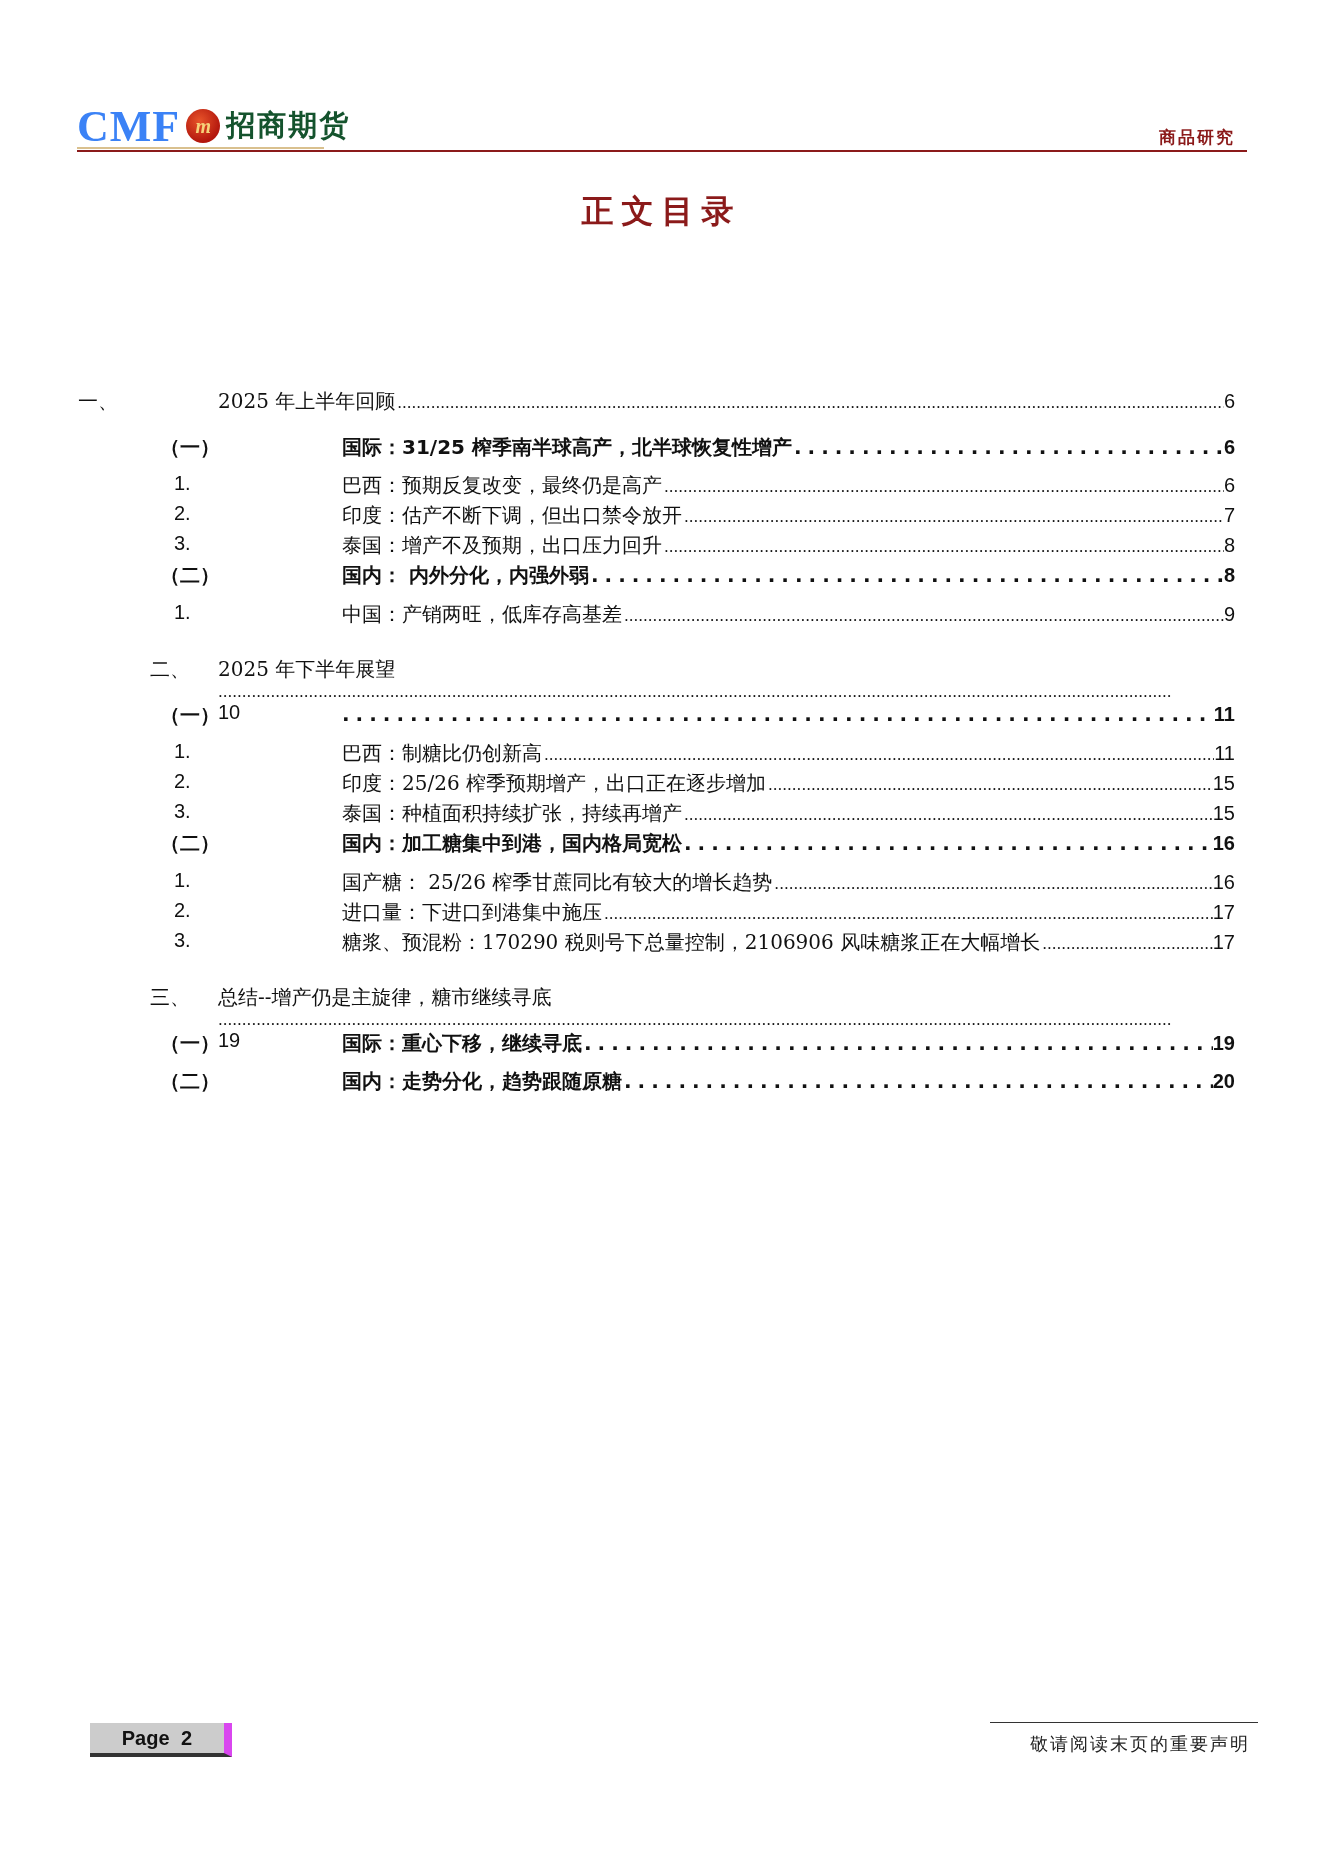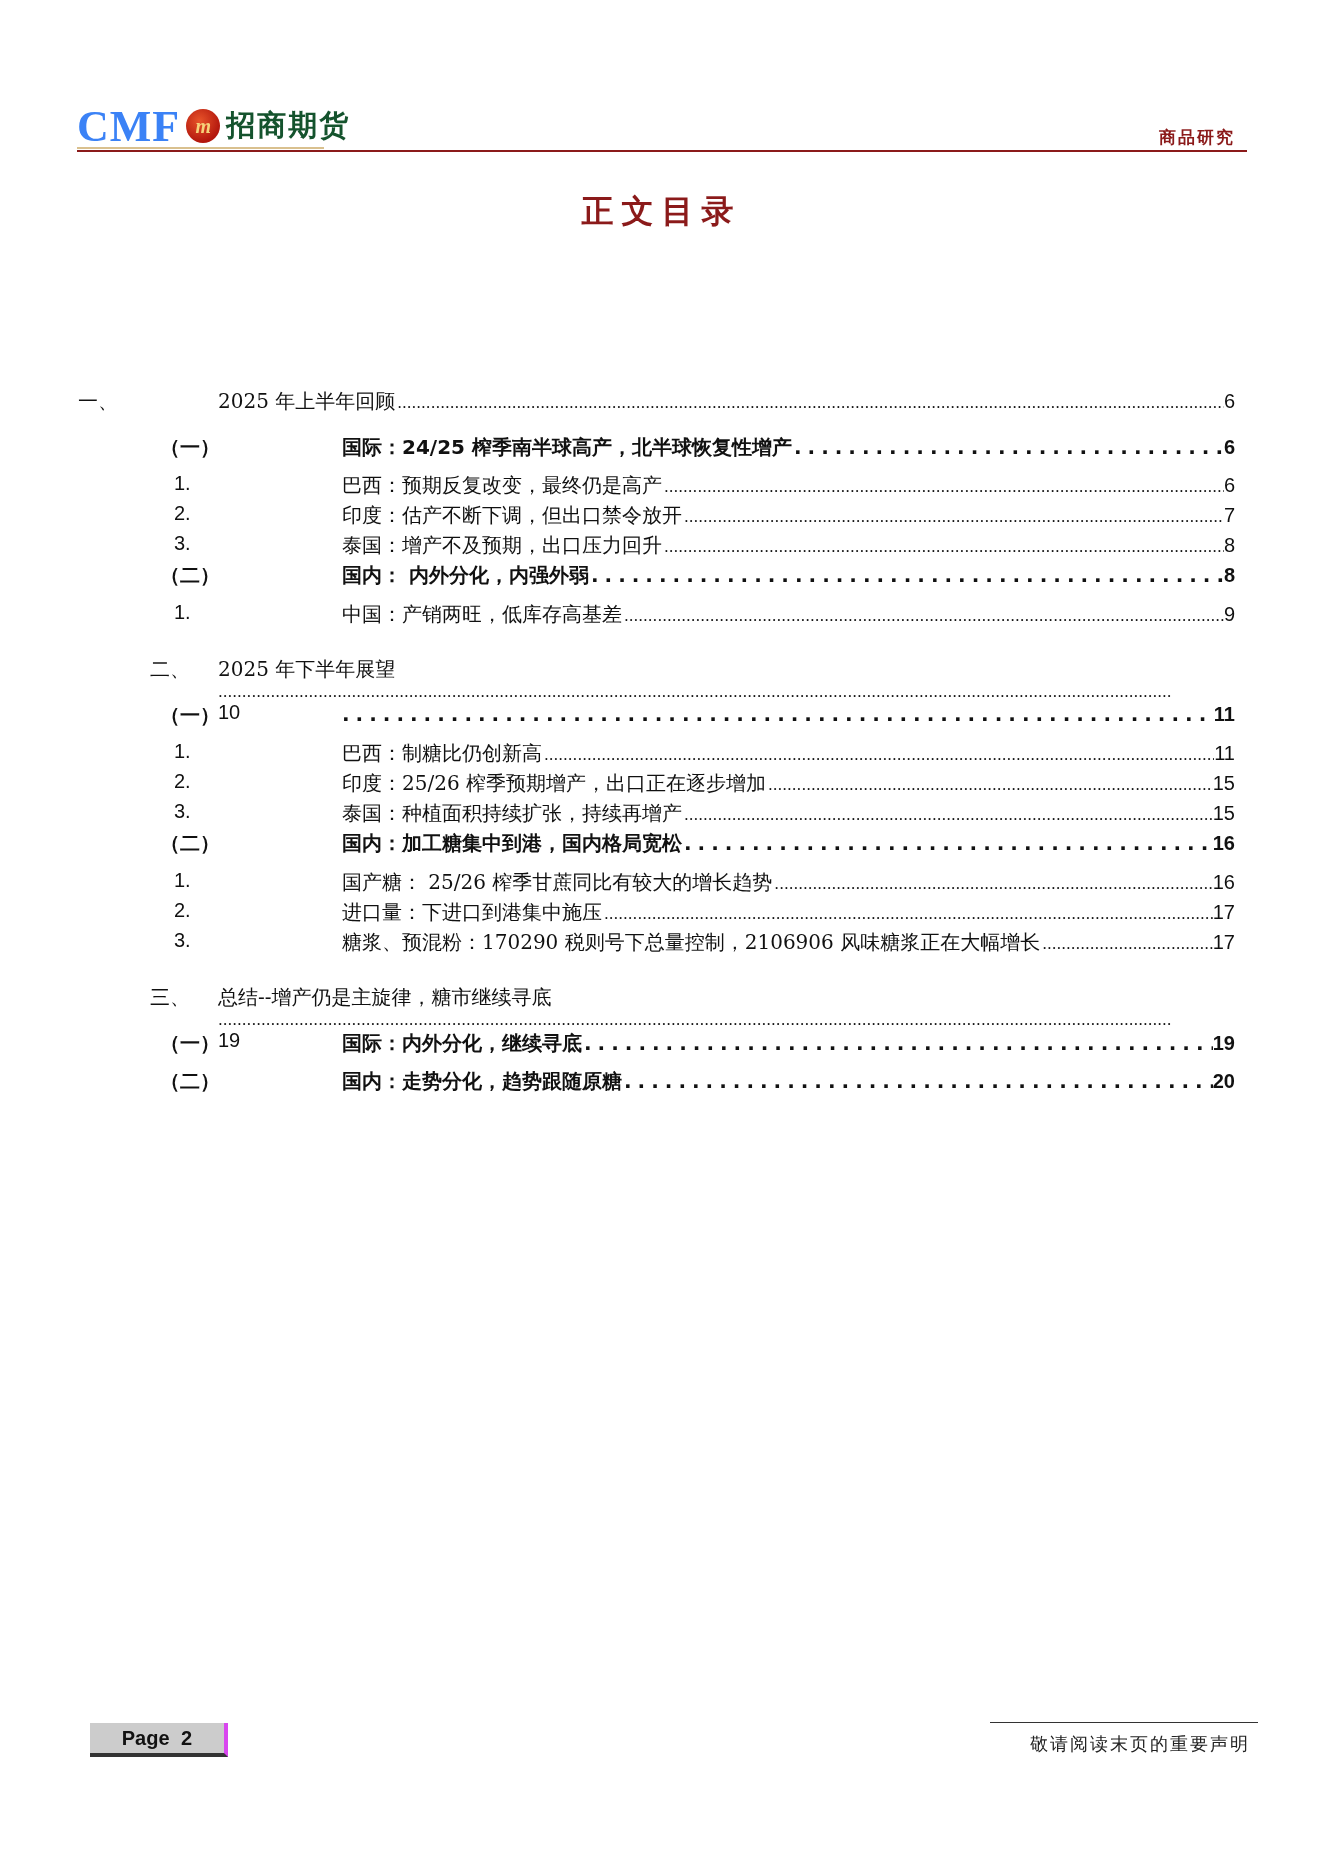--- a/index.html
+++ b/index.html
@@ -33,21 +33,21 @@
   .lvl0b .num { left: 150px; font-family: "DejaVu Sans", sans-serif; }
   .lvl0b .entry { left: 218px; flex-direction: column; }
   .lvl1 .num { left: 160px; font-weight: bold; font-family: "DejaVu Sans", sans-serif; }
   .lvl1 .entry { left: 342px; font-weight: bold; font-family: "DejaVu Sans", sans-serif; }
   .lvl1 .dots { letter-spacing: 6px; font-weight: bold; }
   .lvl2 .num { left: 174px; font-family: "Liberation Sans", sans-serif; }
   .lvl2 .entry { left: 342px; }
   .lvl2 .dots, .lvl0 .dots, .lvl0b .dots { font-size: 15px; letter-spacing: 0px; }
 
   
-  .page-box { position: absolute; left: 90px; top: 1723px; width: 134px; height: 30px; background: #cccccc; border-right: 4px solid #d946ef; border-bottom: 4px solid #333; font-family: "Liberation Sans", sans-serif; font-weight: bold; font-size: 20px; display: flex; align-items: center; justify-content: center; word-spacing: 6px; }
+  .page-box { position: absolute; left: 90px; top: 1723px; width: 134px; height: 30px; background: #cccccc; border-right: 8px solid #d946ef; border-bottom: 4px solid #333; font-family: "Liberation Sans", sans-serif; font-weight: bold; font-size: 20px; display: flex; align-items: center; justify-content: center; word-spacing: 6px; }
   .footer-rule { position: absolute; left: 990px; top: 1722px; width: 268px; height: 1px; background: #333; }
   .footer-note { position: absolute; left: 1030px; top: 1732px; font-size: 18px; color: #222; letter-spacing: 2px; }
 </style>
 </head>
 <body>
 
 <div class="header">
   <div class="logo">
     <span class="logo-cmf">CMF</span>
     <span class="logo-mark">m</span>
@@ -66,21 +66,21 @@
     <span class="num">一、</span>
     <span class="entry">
         <span class="text">2025 年上半年回顾</span>
         <span class="dots">........................................................................................................................................................................................................</span>
         <span class="page">6</span>
       </span>
   </div>
   <div class="row lvl1" style="top:46px;">
     <span class="num">（一）</span>
     <span class="entry">
-        <span class="text">国际：24/25 榨季南半球高产，北半球恢复性增产</span>
+        <span class="text">国际：31/25 榨季南半球高产，北半球恢复性增产</span>
         <span class="dots">..............................................................................</span>
         <span class="page">6</span>
       </span>
   </div>
   <div class="row lvl2" style="top:84px;">
     <span class="num">1.</span>
     <span class="entry">
         <span class="text">巴西：预期反复改变，最终仍是高产</span>
         <span class="dots">........................................................................................................................................................................................................</span>
         <span class="page">6</span>
@@ -195,21 +195,21 @@
     <span class="num">三、</span>
     <span class="entry">
         <span class="text">总结--增产仍是主旋律，糖市继续寻底</span>
         <span class="dots">........................................................................................................................................................................................................</span>
         <span class="page">19</span>
       </span>
   </div>
   <div class="row lvl1" style="top:642px;">
     <span class="num">（一）</span>
     <span class="entry">
-        <span class="text">国际：内外分化，继续寻底</span>
+        <span class="text">国际：重心下移，继续寻底</span>
         <span class="dots">..............................................................................</span>
         <span class="page">19</span>
       </span>
   </div>
   <div class="row lvl1" style="top:680px;">
     <span class="num">（二）</span>
     <span class="entry">
         <span class="text">国内：走势分化，趋势跟随原糖</span>
         <span class="dots">..............................................................................</span>
         <span class="page">20</span>

